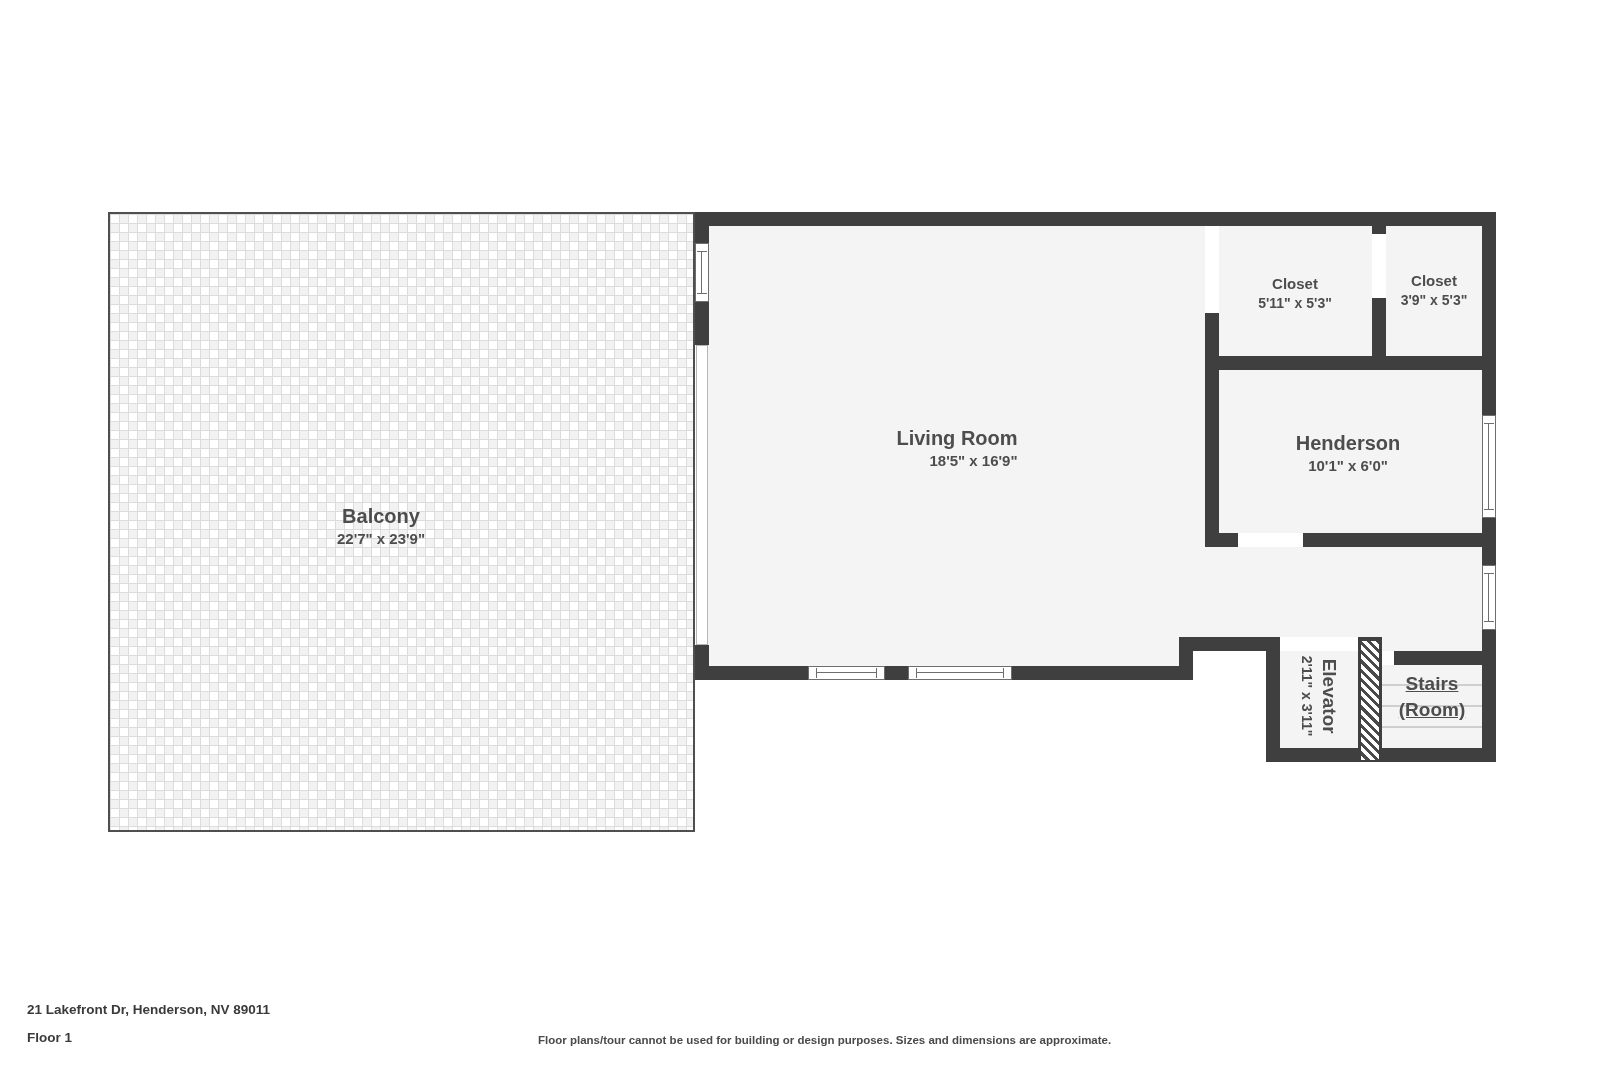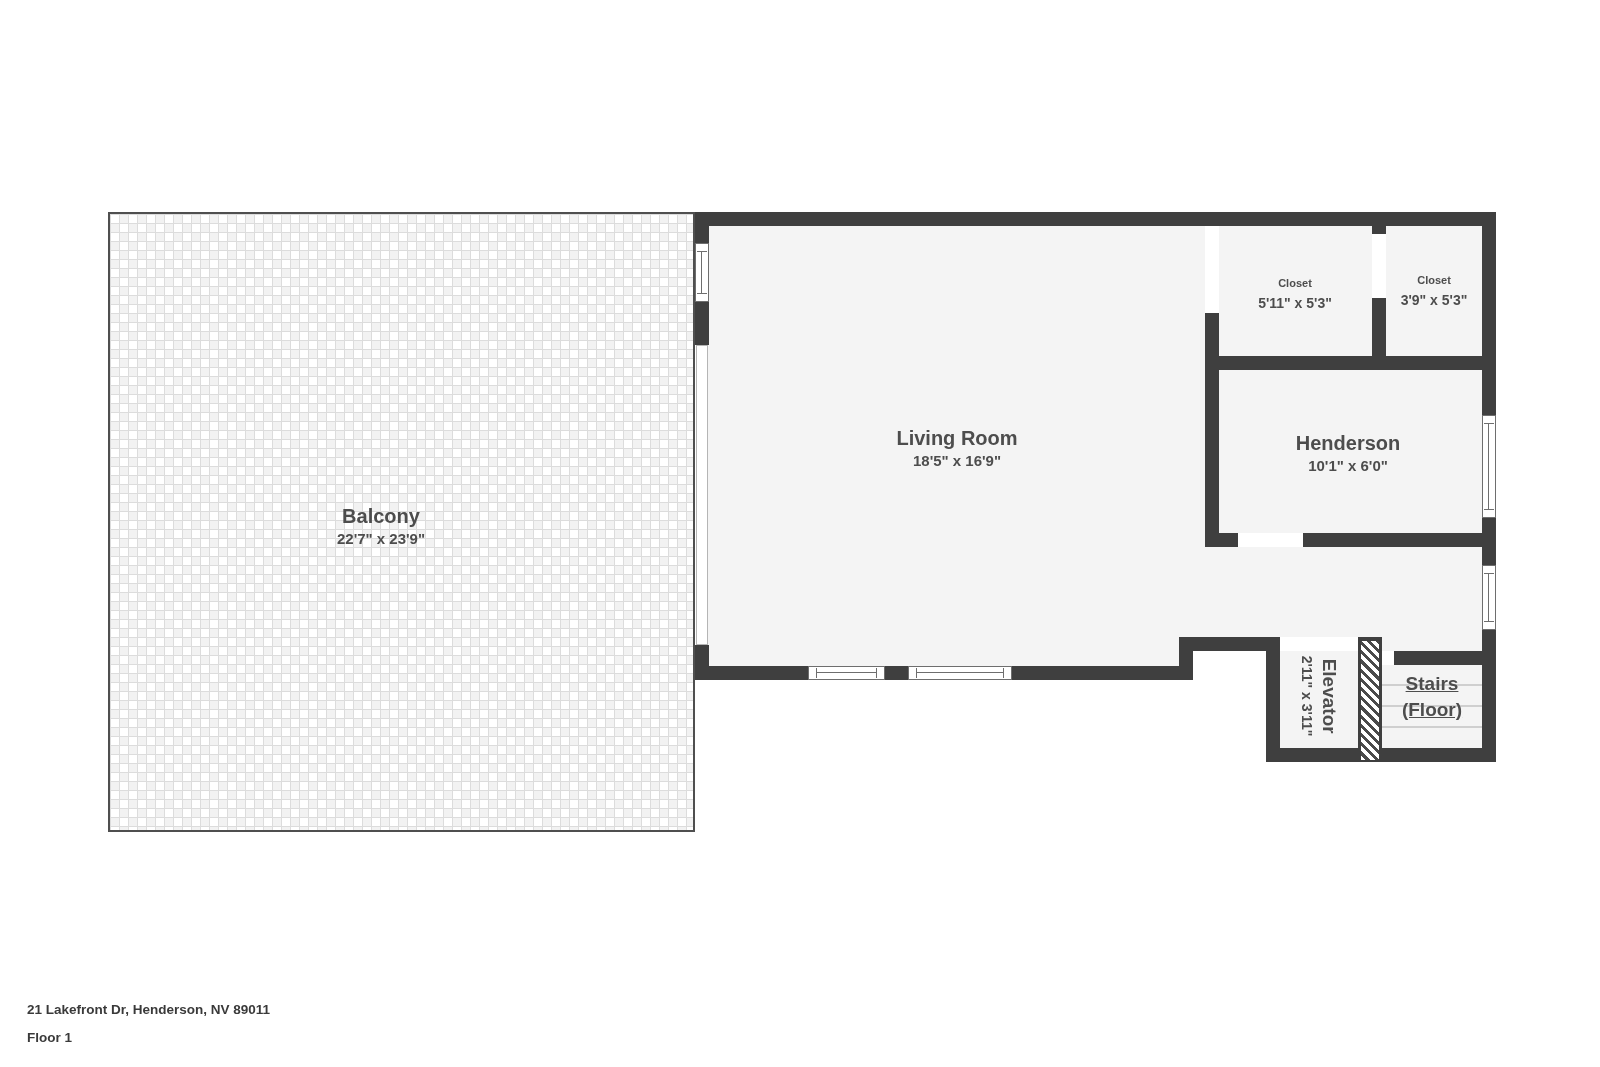--- a/index.html
+++ b/index.html
@@ -44,21 +44,21 @@
     background:repeating-linear-gradient(45deg,#ffffff 0 3.5px,#4a4a4a 3.5px 6.5px);
   }
   .step { position:absolute; left:1382px; width:100px; height:2px; background:#cfcfcf; }
 
   .room-label {
     position:absolute; transform:translate(-50%,-50%);
     text-align:center; color:var(--label); white-space:nowrap; z-index:5;
   }
   .room-name { display:block; font-weight:bold; font-size:20px; line-height:24px; }
   .room-dim  { display:block; font-weight:bold; font-size:15px; line-height:21px; }
-  .room-label.small .room-name { font-size:11px; line-height:21px; }
+  .room-label.small .room-name { font-size:15px; line-height:21px; }
   .room-label.small .room-dim  { font-size:14px; line-height:19px; }
   .stairs-label .room-name { font-size:19px; line-height:26px; }
   .elevator-label { writing-mode:vertical-rl; }
   .elevator-label .room-name { font-size:19px; line-height:24px; }
   .elevator-label .room-dim  { font-size:14px; line-height:20px; }
 
   .footer-text { position:absolute; font-weight:bold; color:#3a3a3a; }
   .addr       { left:27px; top:1002px; font-size:13.5px; }
   .floor-lbl  { left:27px; top:1030px; font-size:13.5px; }
   .disclaimer { left:538px; top:1034px; font-size:11.5px; color:#4a4a4a; }
@@ -128,21 +128,21 @@
 
   <div class="hatch"></div>
   <i class="step" style="top:684px;"></i>
   <i class="step" style="top:705px;"></i>
   <i class="step" style="top:726px;"></i>
 
   <div class="room-label" style="left:381px; top:526px;">
     <span class="room-name">Balcony</span>
     <span class="room-dim">22'7" x 23'9"</span>
   </div>
-  <div class="room-label" style="left:957px; top:448px;">
+  <div class="room-label" style="left:957px; top:448px;text-align:right;">
     <span class="room-name">Living Room</span>
     <span class="room-dim">18'5" x 16'9"</span>
   </div>
   <div class="room-label small" style="left:1295px; top:293px;">
     <span class="room-name">Closet</span>
     <span class="room-dim">5'11" x 5'3"</span>
   </div>
   <div class="room-label small" style="left:1434px; top:290px;">
     <span class="room-name">Closet</span>
     <span class="room-dim">3'9" x 5'3"</span>
@@ -150,19 +150,20 @@
   <div class="room-label" style="left:1348px; top:453px;">
     <span class="room-name">Henderson</span>
     <span class="room-dim">10'1" x 6'0"</span>
   </div>
   <div class="room-label elevator-label" style="left:1319px; top:696px;">
     <span class="room-name">Elevator</span>
     <span class="room-dim">2'11" x 3'11"</span>
   </div>
   <div class="room-label stairs-label" style="left:1432px; top:697px;text-decoration:underline;">
     <span class="room-name">Stairs</span>
-    <span class="room-name">(Floor)</span>
+    <span class="room-name">(Room)</span>
   </div>
 
   <div class="footer-text addr">21 Lakefront Dr, Henderson, NV 89011</div>
   <div class="footer-text floor-lbl">Floor 1</div>
+  <div class="footer-text disclaimer">Floor plans/tour cannot be used for building or design purposes. Sizes and dimensions are approximate.</div>
 
 </div>
 
 </body></html>

